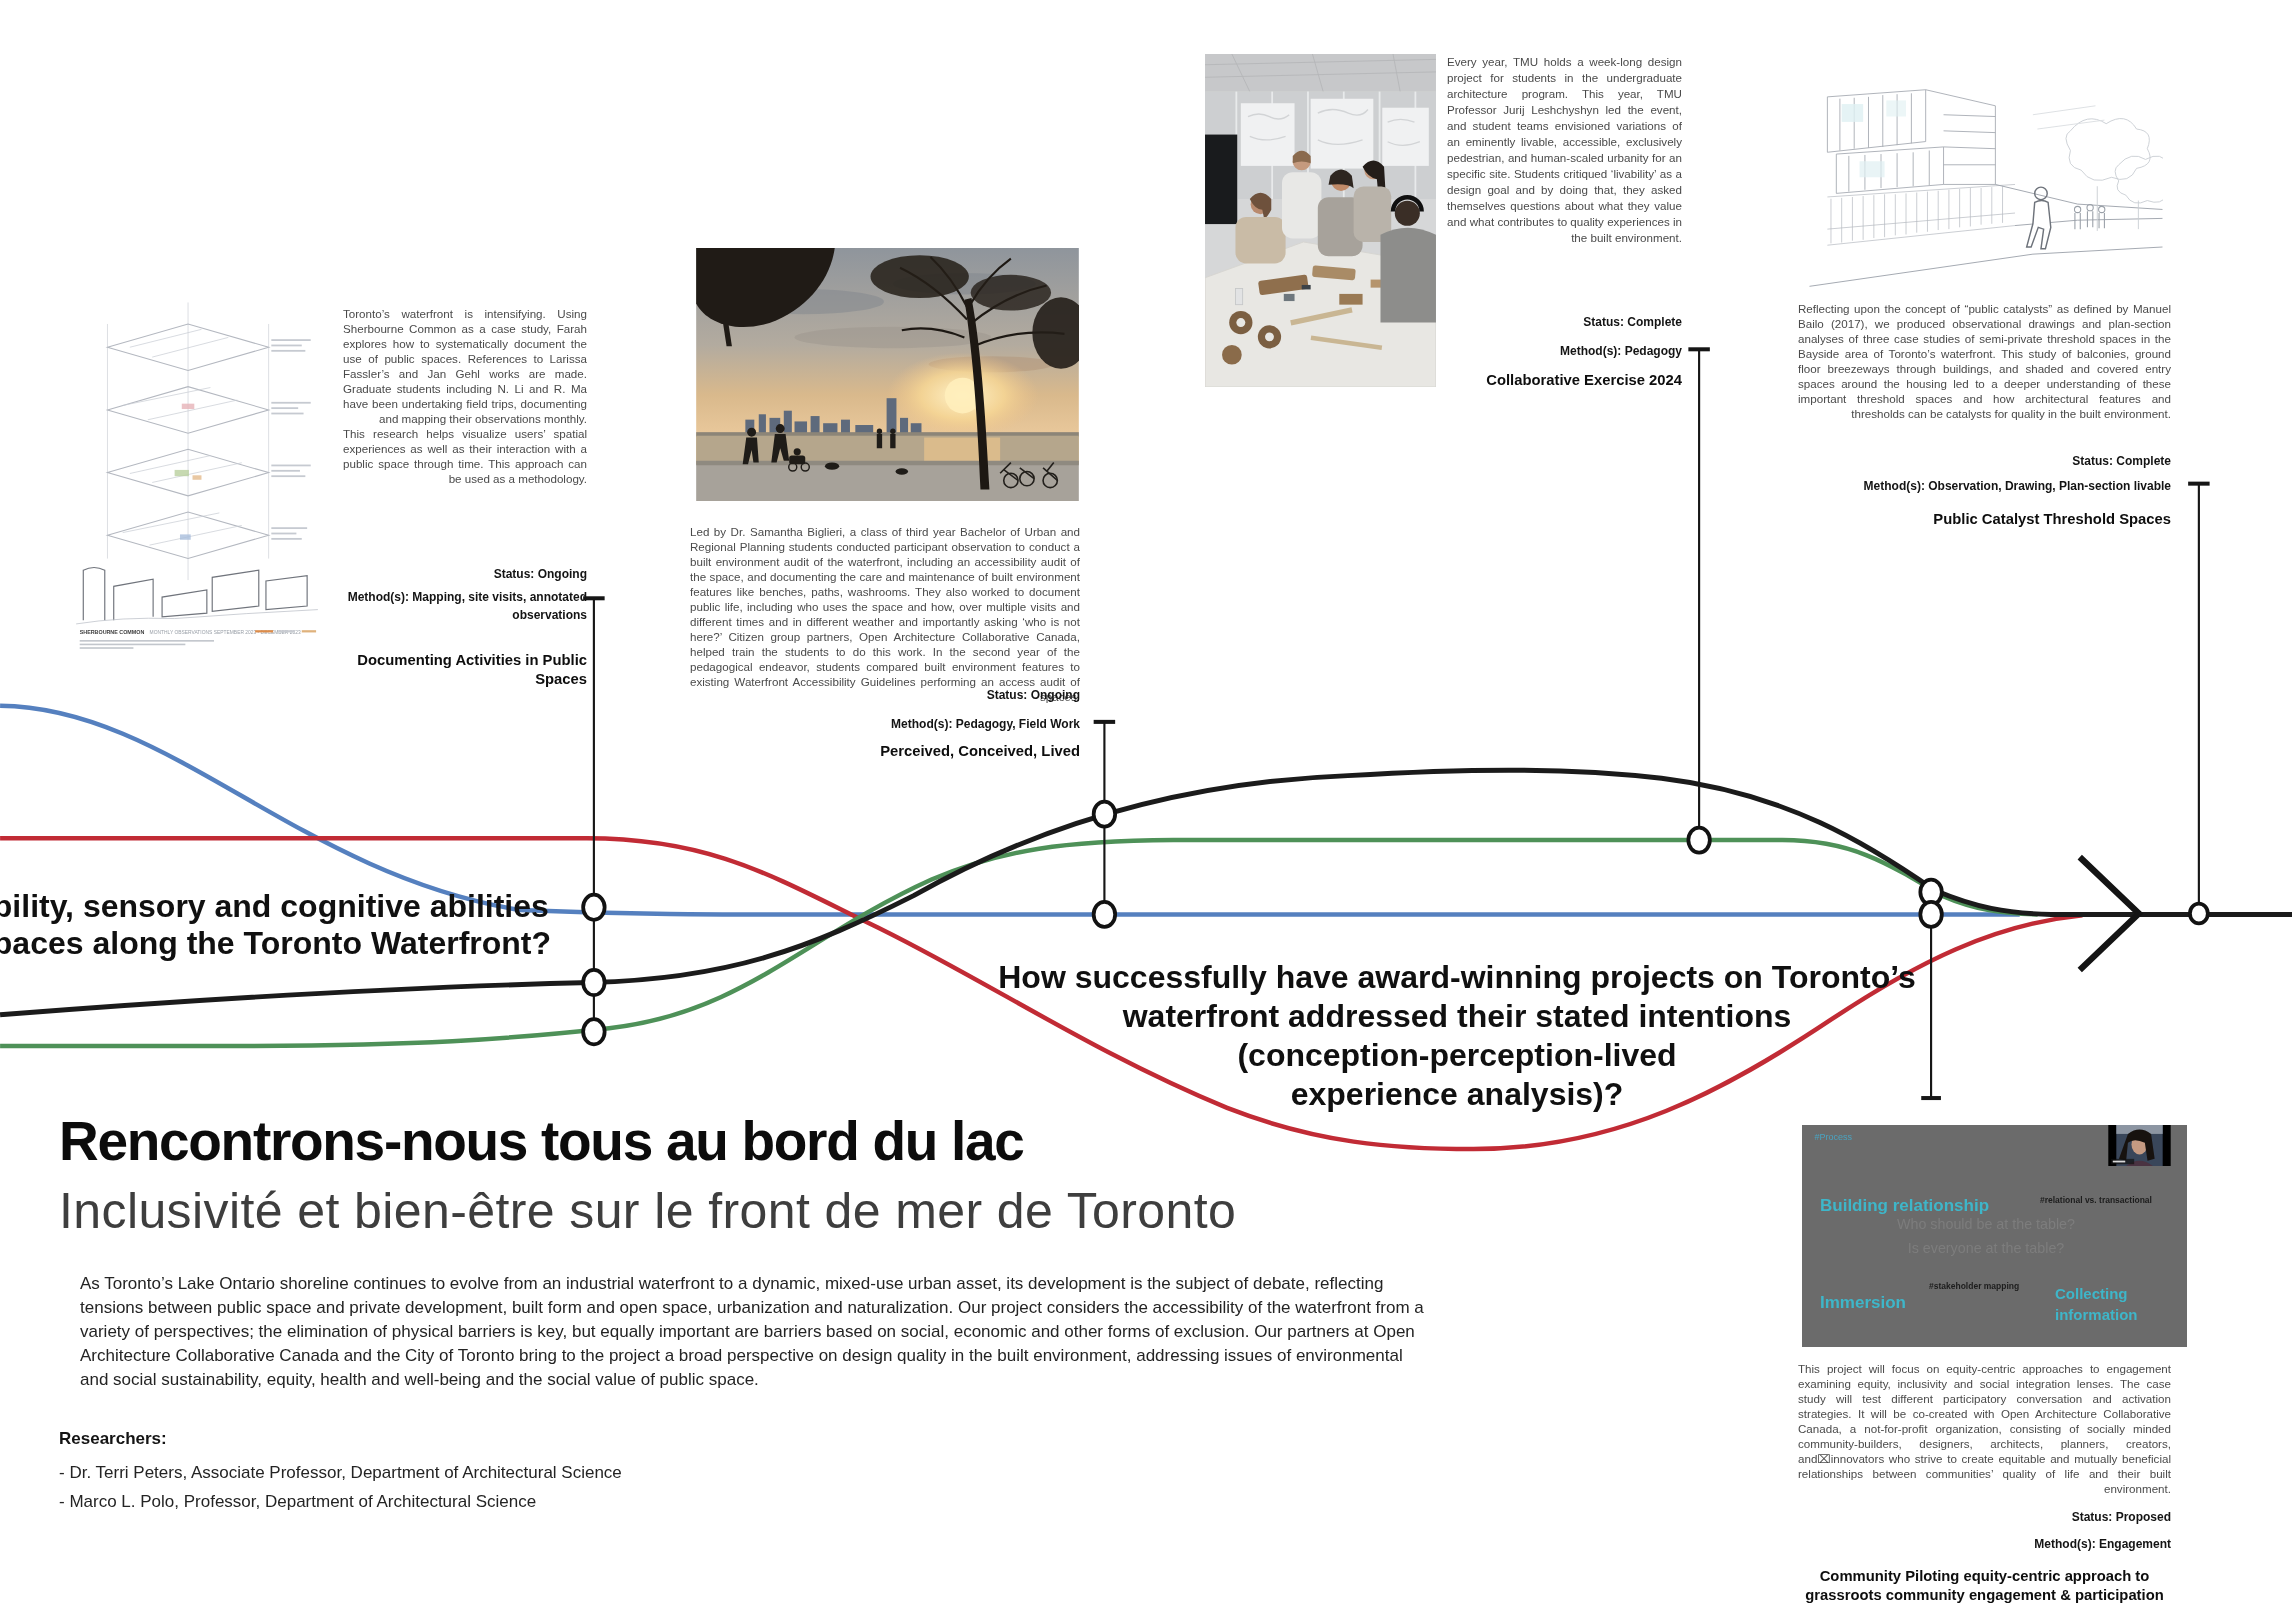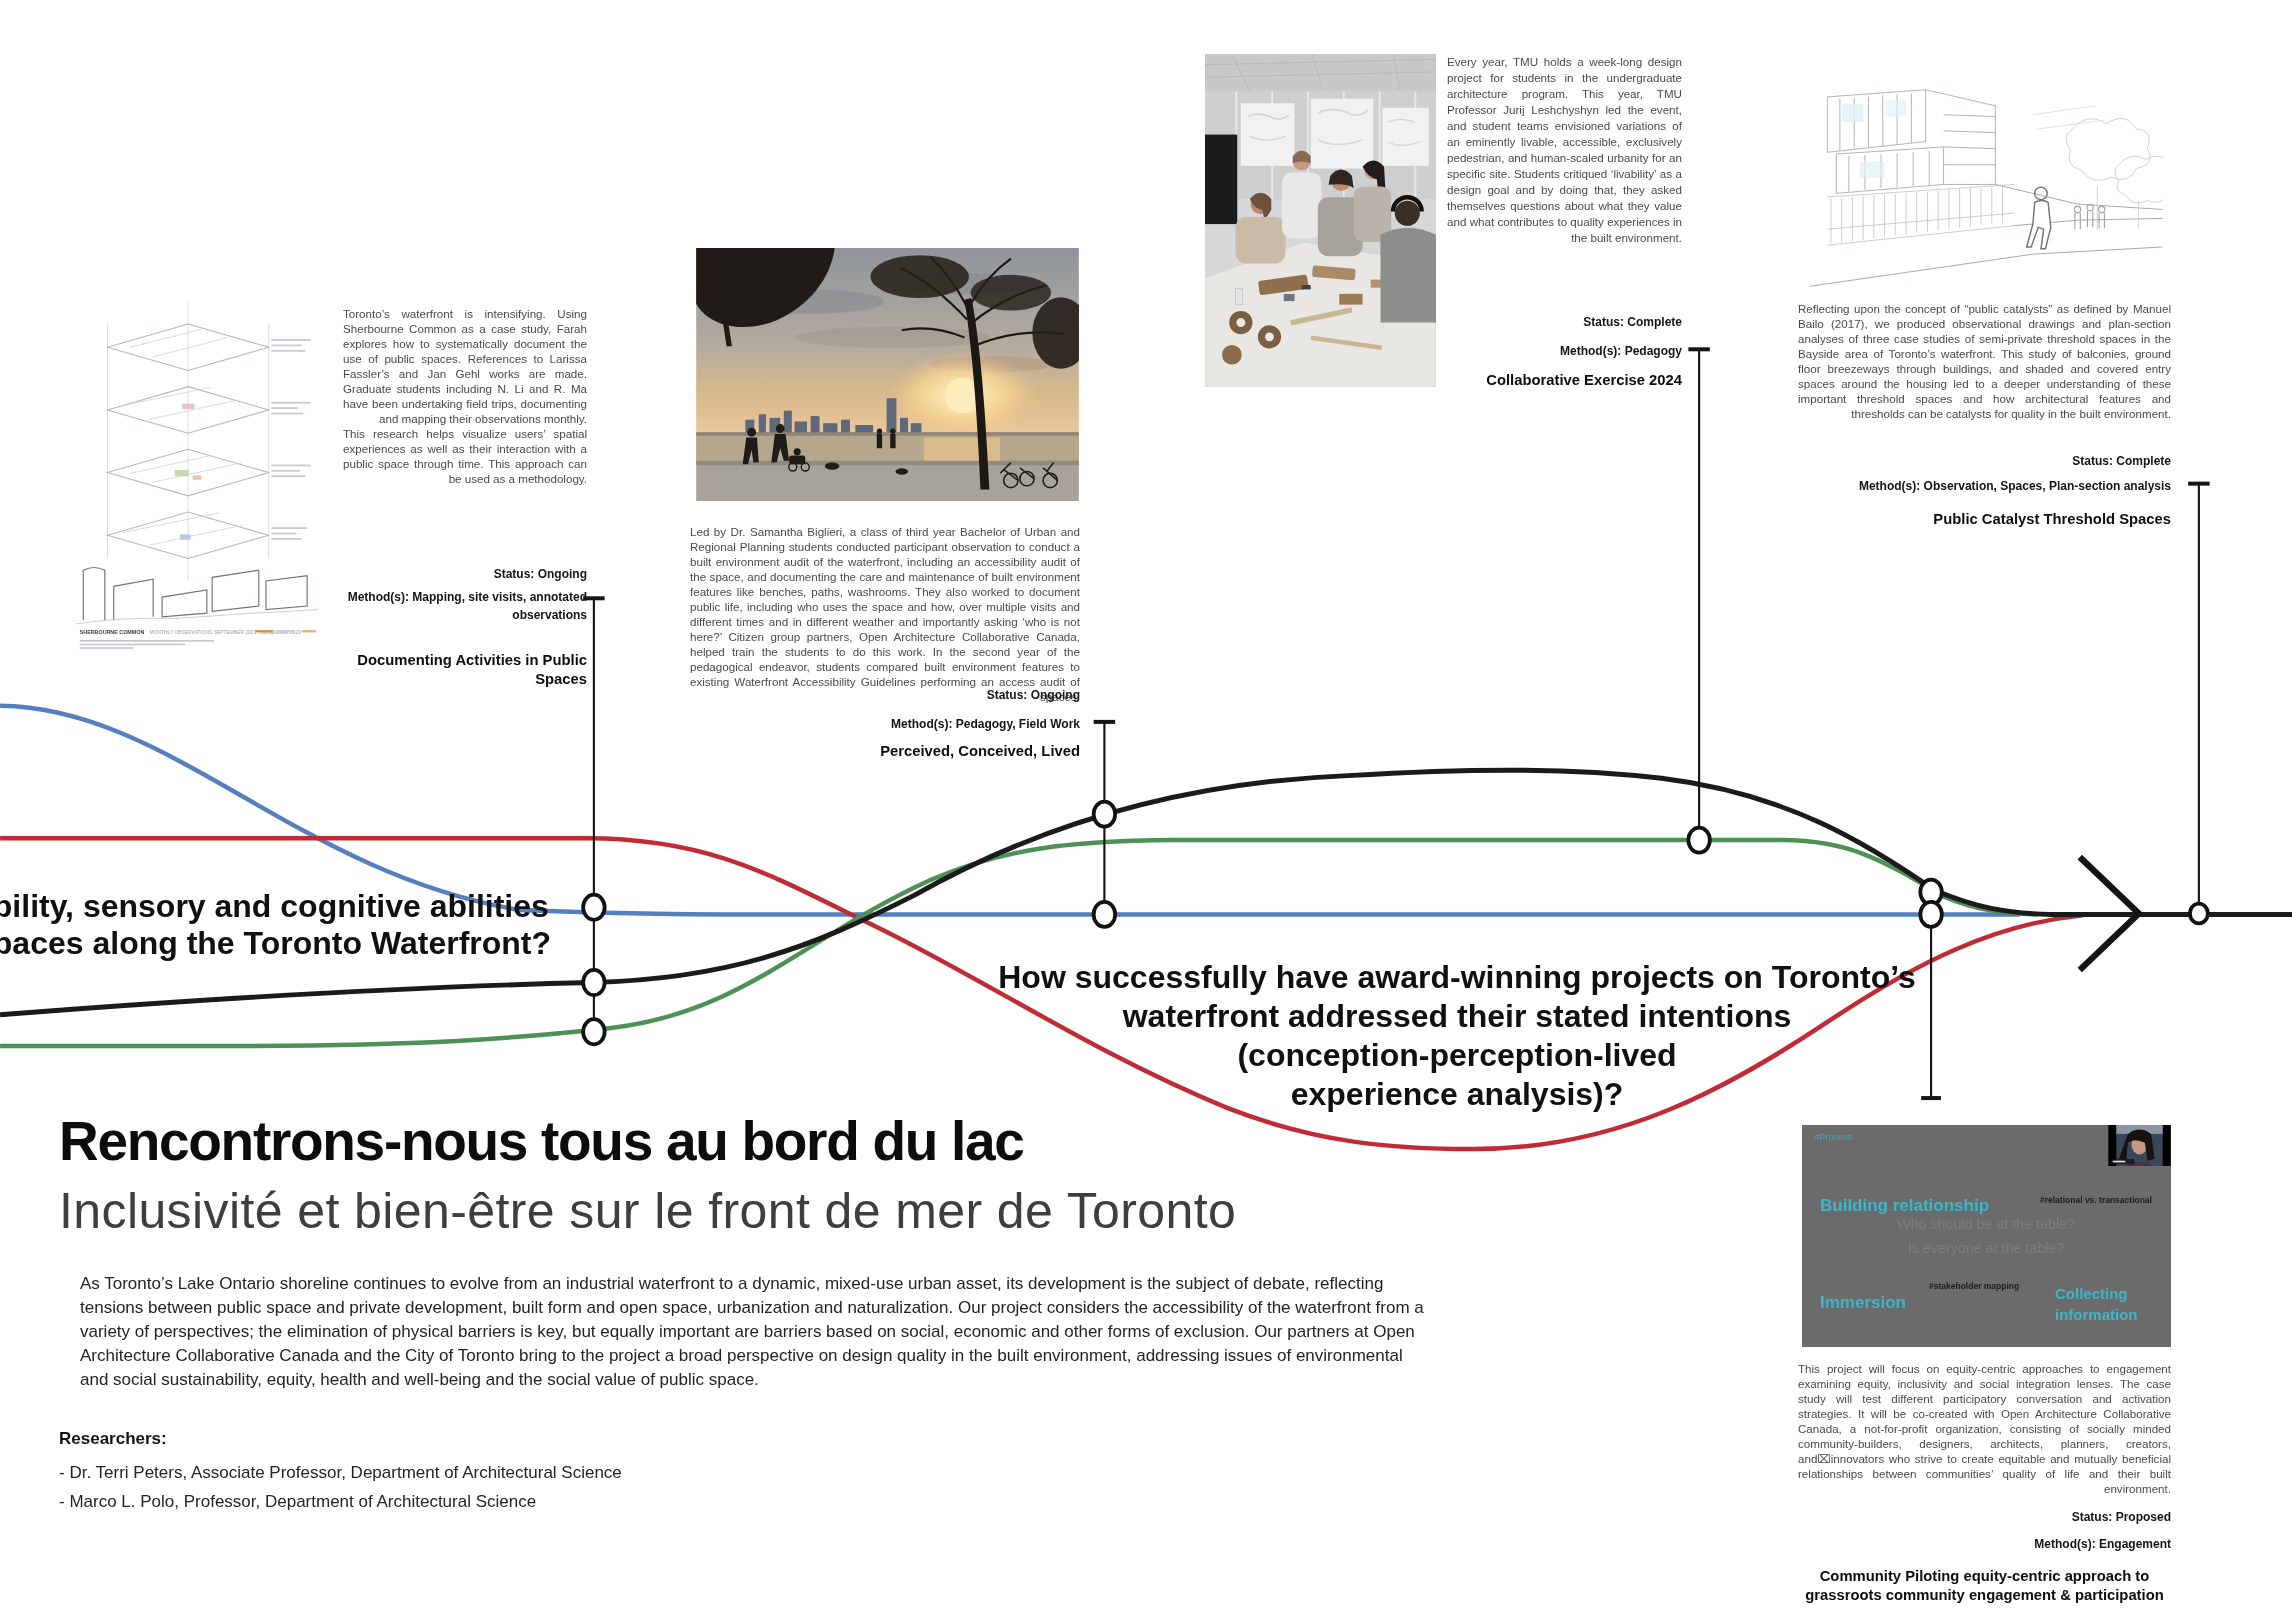--- a/index.html
+++ b/index.html
@@ -342,40 +342,40 @@
       <path d="M 297 150 L 297 168 M 303 150 L 303 168"></path>
     <circle cx="314" cy="144" r="3.5"></circle>
       <path d="M 311 148 L 311 166 M 317 148 L 317 166"></path>
     <circle cx="327" cy="146" r="3.5"></circle>
       <path d="M 324 150 L 324 167 M 330 150 L 330 167"></path>
   </g>
 </svg>
 
 <div class="abs proj-body" style="left:1798px;top:301px;width:373px;">Reflecting upon the concept of “public catalysts” as defined by Manuel Bailo (2017), we produced observational drawings and plan-section analyses of three case studies of semi-private threshold spaces in the Bayside area of Toronto’s waterfront. This study of balconies, ground floor breezeways through buildings, and shaded and covered entry spaces around the housing led to a deeper understanding of these important threshold spaces and how architectural features and thresholds can be catalysts for quality in the built environment.</div>
 <div class="abs proj-meta" style="left:1798px;top:452px;width:373px;">Status: Complete</div>
-<div class="abs proj-meta" style="left:1798px;top:477px;width:373px;">Method(s): Observation, Spaces, Plan-section analysis</div>
+<div class="abs proj-meta" style="left:1798px;top:477px;width:373px;">Method(s): Observation, Drawing, Plan-section livable</div>
 <div class="abs proj-title" style="left:1798px;top:510px;width:373px;">Public Catalyst Threshold Spaces</div>
 
 <div class="abs q-left">bility, sensory and cognitive abilities
 paces along the Toronto Waterfront?</div>
 <div class="abs q-center">How successfully have award-winning projects on Toronto’s
 waterfront addressed their stated intentions
 (conception-perception-lived
 experience analysis)?</div>
 
 <div class="abs hero-title">Rencontrons-nous tous au bord du lac</div>
 <div class="abs hero-subtitle">Inclusivité et bien-être sur le front de mer de Toronto</div>
 <div class="abs hero-paragraph">As Toronto’s Lake Ontario shoreline continues to evolve from an industrial waterfront to a dynamic, mixed-use urban asset, its development is the subject of debate, reflecting tensions between public space and private development, built form and open space, urbanization and naturalization. Our project considers the accessibility of the waterfront from a variety of perspectives; the elimination of physical barriers is key, but equally important are barriers based on social, economic and other forms of exclusion. Our partners at Open Architecture Collaborative Canada and the City of Toronto bring to the project a broad perspective on design quality in the built environment, addressing issues of environmental and social sustainability, equity, health and well-being and the social value of public space.</div>
 <div class="abs hero-researchers-label">Researchers:</div>
 <div class="abs hero-researchers">
   <div>- Dr. Terri Peters, Associate Professor, Department of Architectural Science</div>
   <div>- Marco L. Polo, Professor, Department of Architectural Science</div>
 </div>
 
-<div class="abs" style="left:1802px;top:1125px;width:369px;height:222px;background:#6b6b6b;">
+<div class="abs" style="left:1802px;top:1125px;width:369px;height:222px;background:#6b6b6b;padding-left:16px;">
   <div class="abs" style="left:12.5px;top:7.2px;font-size:9px;color:#4aa3c0;">#Process</div>
   <div class="abs" style="left:18px;top:63px;font-size:17px;font-weight:bold;color:#3eb6c9;margin-top:8px;">Building relationship</div>
   <div class="abs" style="left:238px;top:70px;font-size:8.5px;font-weight:bold;color:#1d1d1d;">#relational vs. transactional</div>
   <div class="abs" style="left:54px;top:91px;width:260px;text-align:center;font-size:14.3px;color:#7d7d7d;">Who should be at the table?</div>
   <div class="abs" style="left:54px;top:115px;width:260px;text-align:center;font-size:14.3px;color:#7d7d7d;">Is everyone at the table?</div>
   <div class="abs" style="left:127px;top:156px;font-size:8.5px;font-weight:bold;color:#1d1d1d;">#stakeholder mapping</div>
   <div class="abs" style="left:18px;top:168px;font-size:17px;font-weight:bold;color:#3eb6c9;">Immersion</div>
   <div class="abs" style="left:253px;top:159px;width:90px;font-size:15px;line-height:20.6px;font-weight:bold;color:#3eb6c9;">Collecting information</div>
   <svg class="abs" style="left:306px;top:0;" width="63" height="41" viewBox="0 0 70 46">
     <rect width="70" height="46" fill="#000000"></rect>

